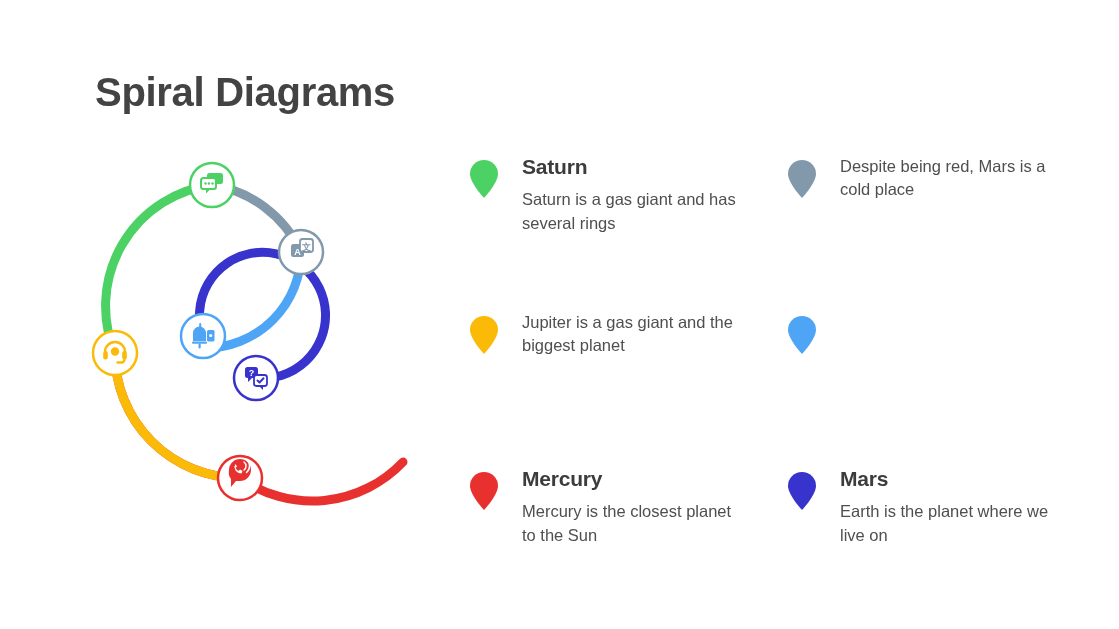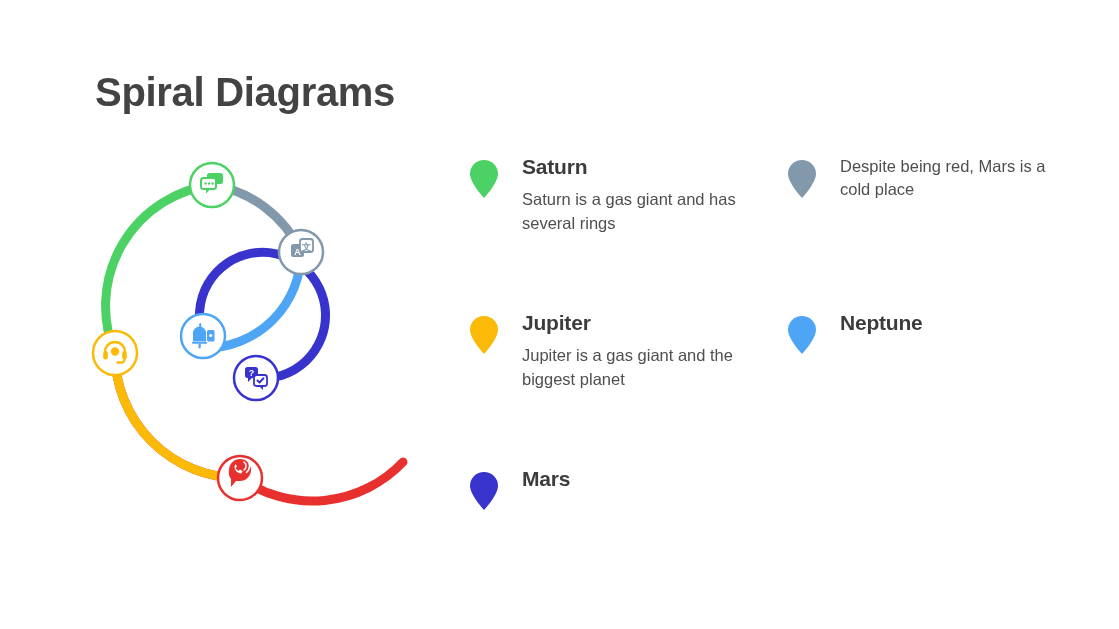--- a/index.html
+++ b/index.html
@@ -223,38 +223,46 @@
       </span>
       <p class="legend-desc">Despite being red, Mars is a cold place</p>
     </div>
 
     <div class="legend-item">
       <span class="pin">
         <svg viewBox="0 0 36 42">
             <path d="M18 41 C18 41 4 26 4 17 A14 14 0 1 1 32 17 C32 26 18 41 18 41 Z" fill="#fbba08"></path>
           </svg>
       </span>
-      <p class="legend-title">Jupiter</p>
       <p class="legend-desc">Jupiter is a gas giant and the biggest planet</p>
     </div>
 
     <div class="legend-item">
       <span class="pin">
         <svg viewBox="0 0 36 42">
             <path d="M18 41 C18 41 4 26 4 17 A14 14 0 1 1 32 17 C32 26 18 41 18 41 Z" fill="#4ea5f5"></path>
           </svg>
       </span>
-      <p class="legend-title">Neptune</p>
-    </div>
-
+    </div>
+
+    <div class="legend-item">
+      <span class="pin">
+        <svg viewBox="0 0 36 42">
+            <path d="M18 41 C18 41 4 26 4 17 A14 14 0 1 1 32 17 C32 26 18 41 18 41 Z" fill="#e8312f"></path>
+          </svg>
+      </span>
+      <p class="legend-title">Mercury</p>
+      <p class="legend-desc">Mercury is the closest planet to the Sun</p>
+    </div>
 
     <div class="legend-item">
       <span class="pin">
         <svg viewBox="0 0 36 42">
             <path d="M18 41 C18 41 4 26 4 17 A14 14 0 1 1 32 17 C32 26 18 41 18 41 Z" fill="#3733cc"></path>
           </svg>
       </span>
       <p class="legend-title">Mars</p>
+      <p class="legend-desc">Earth is the planet where we live on</p>
     </div>
 
   </div>
 
 </div>
 
 </body></html>

